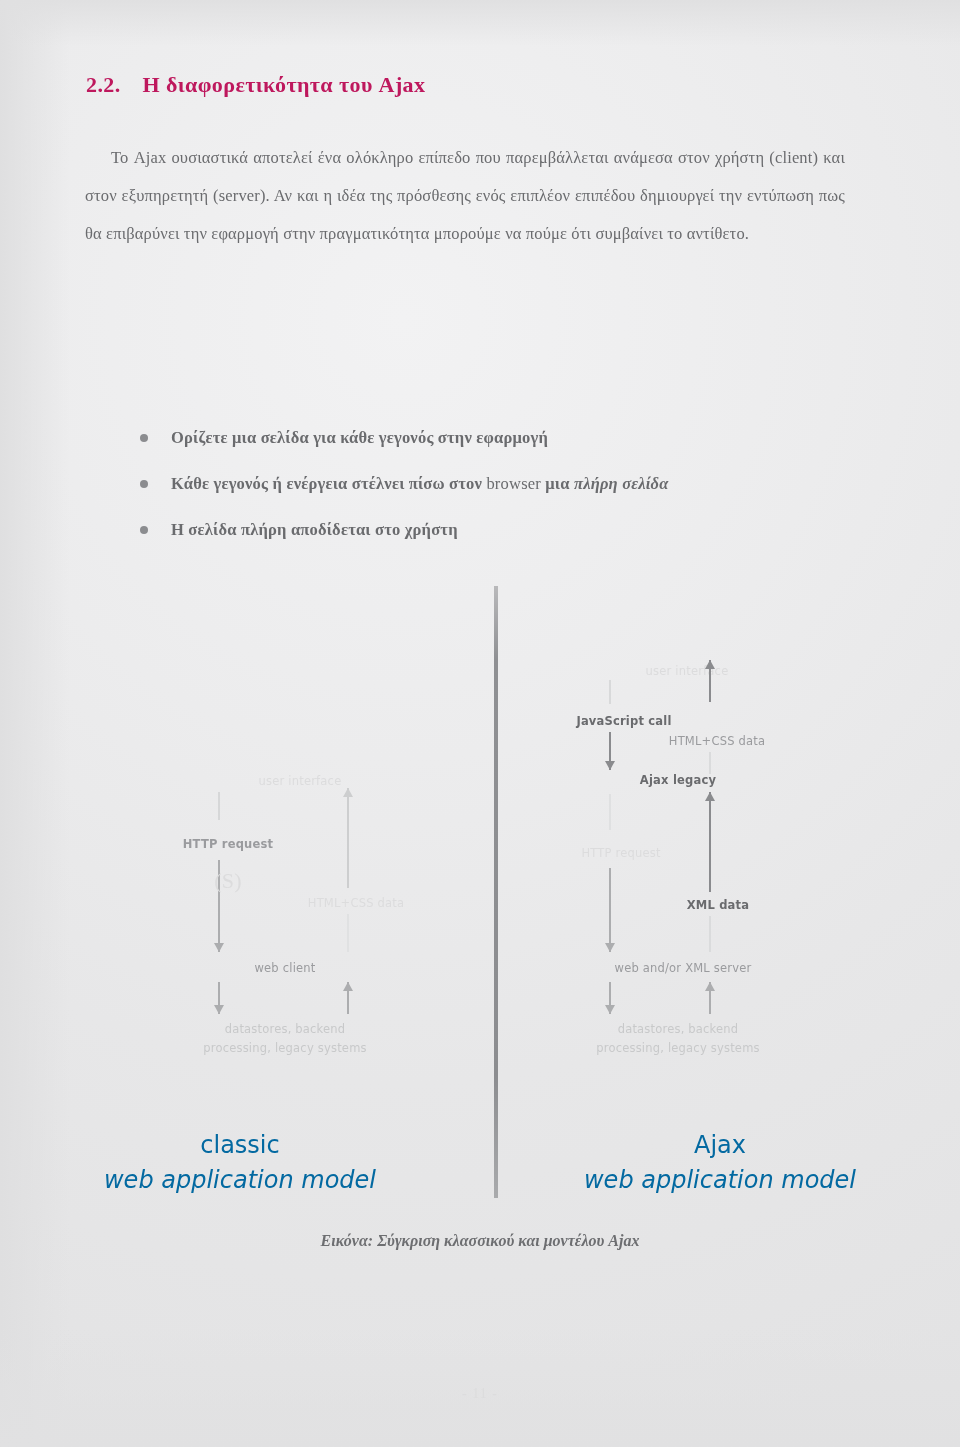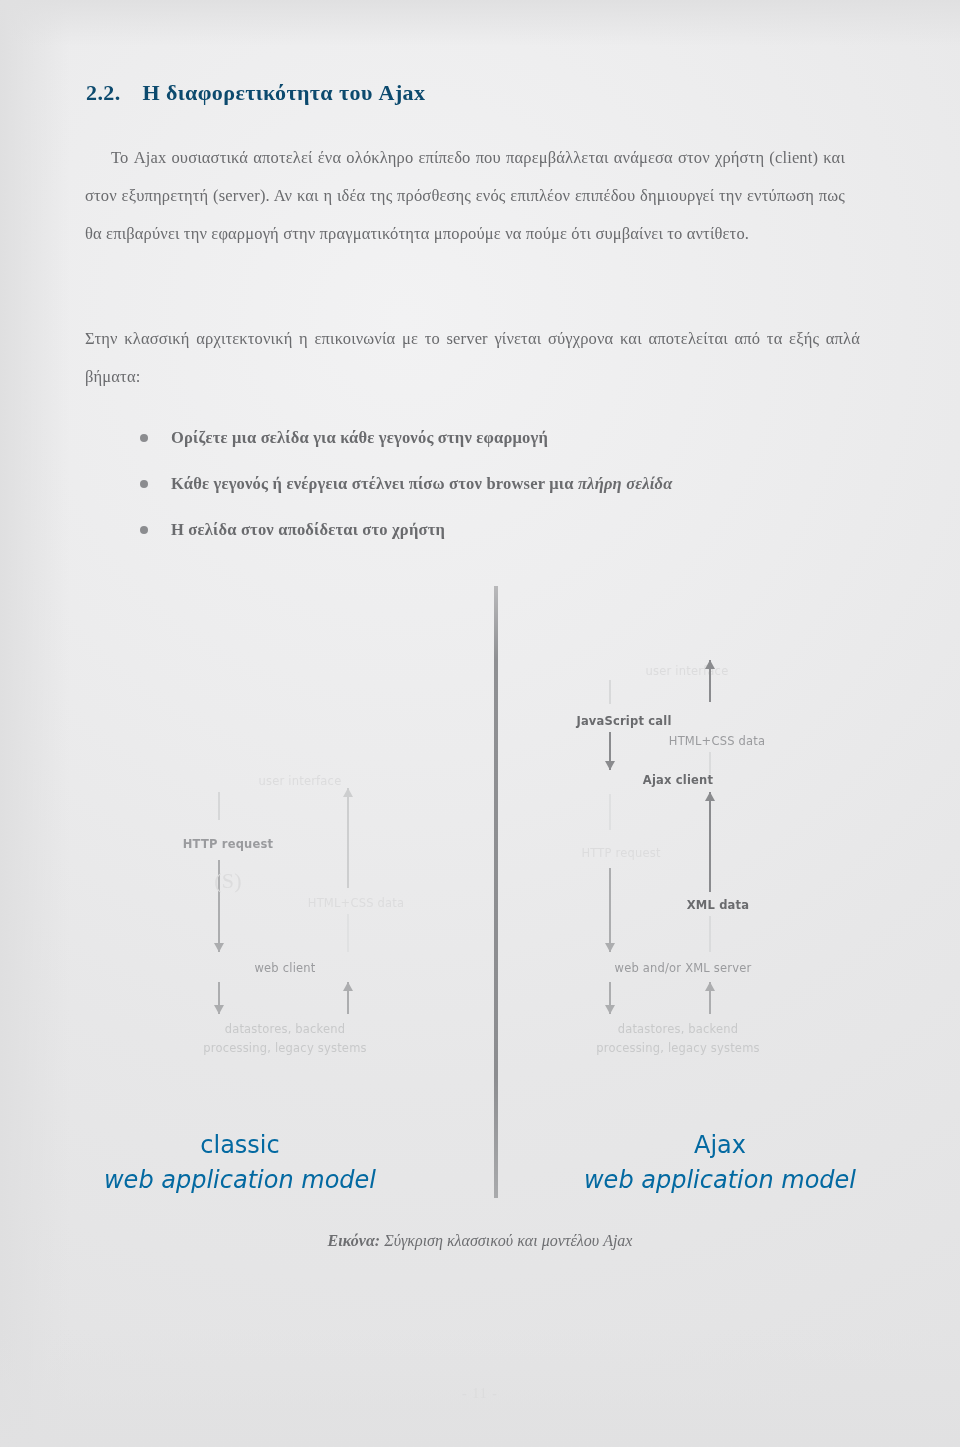--- a/index.html
+++ b/index.html
@@ -44,24 +44,23 @@
     inset: 0;
   }
 
   
   .section-heading {
     position: absolute;
     left: 86px;
     top: 72px;
     font-size: 22px;
     font-weight: bold;
-    color: #0c4a6e;
+    color: #be185d;
     letter-spacing: 0.4px;
     white-space: nowrap;
-    margin-top: 8px;
   }
   .section-heading .num {
     display: inline-block;
     margin-right: 22px;
   }
 
   
   .para {
     position: absolute;
     font-size: 16.5px;
@@ -108,21 +107,21 @@
     top: 6px;
     width: 8px;
     height: 8px;
     border-radius: 50%;
     background: #8b8c8f;
   }
   .bullet-item .emph {
     font-style: italic;
   }
   .bullet-item .plain {
-    font-weight: bold;
+    font-weight: normal;
     text-align: center;
   }
 
   
   .figure {
     position: absolute;
     left: 0;
     top: 580px;
     width: 960px;
     height: 660px;
@@ -223,20 +222,21 @@
     font-size: 16px;
     color: #6d6e71;
     font-family: "Liberation Serif", serif;
   }
   .figure-caption .lead {
     font-weight: bold;
     font-style: italic;
   }
   .figure-caption .body {
     font-style: italic;
+    font-weight: bold;
   }
 
   
   .page-number {
     position: absolute;
     left: 0;
     right: 0;
     top: 1386px;
     text-align: center;
     font-size: 14px;
@@ -253,34 +253,33 @@
 <div class="page-shade-top"></div>
 <div class="page-shade-bottom"></div>
 
 <div class="content">
 
   <div class="section-heading">
     <span class="num">2.2.</span><span>Η διαφορετικότητα του Ajax</span>
   </div>
 
   <div class="para para-1">Το Ajax ουσιαστικά αποτελεί ένα ολόκληρο επίπεδο που παρεμβάλλεται ανάμεσα στον χρήστη (client) και στον εξυπηρετητή (server). Αν και η ιδέα της πρόσθεσης ενός επιπλέον επιπέδου δημιουργεί την εντύπωση πως θα επιβαρύνει την εφαρμογή στην πραγματικότητα μπορούμε να πούμε ότι συμβαίνει το αντίθετο.</div>
-  <div class="para para-2">Στην κλασσική αρχιτεκτονική η επικοινωνία με το server γίνεται σύγχρονα και αποτελείται από τα εξής απλά βήματα:</div>
 
   <ul class="bullet-list">
     <li class="bullet-item">
       <span class="bullet-dot"></span>
       <span>Ορίζετε μια σελίδα για κάθε γεγονός στην εφαρμογή</span>
     </li>
     <li class="bullet-item">
       <span class="bullet-dot"></span>
       <span>Κάθε γεγονός ή ενέργεια στέλνει πίσω στον </span><span class="plain">browser</span><span> μια </span><span class="emph">πλήρη σελίδα</span>
     </li>
     <li class="bullet-item">
       <span class="bullet-dot"></span>
-      <span>Η σελίδα στον αποδίδεται στο χρήστη</span>
+      <span>Η σελίδα πλήρη αποδίδεται στο χρήστη</span>
     </li>
   </ul>
 
   <div class="figure">
 
     <div class="figure-divider"></div>
 
     <div class="panel panel-left">
 
       <div class="dlabel t-ghost" style="left:300px; top:194px;">user interface</div>
@@ -331,21 +330,21 @@
           <div class="head"></div>
       </div>
 
       <div class="arrow up a-strong" style="left:230px; top:80px; width:12px; height:42px;">
         <div class="stem"></div>
           <div class="head"></div>
       </div>
       <div class="dlabel t-mid" style="left:237px; top:154px;">HTML+CSS data</div>
       <div class="tie" style="left:230px; top:172px; height:22px; background:#dadbdc;"></div>
 
-      <div class="dlabel t-strong bold" style="left:198px; top:193px;">Ajax client</div>
+      <div class="dlabel t-strong bold" style="left:198px; top:193px;">Ajax legacy</div>
 
       <div class="tie" style="left:130px; top:214px; height:36px; background:#dfe0e1;"></div>
       <div class="dlabel t-ghost" style="left:141px; top:266px;">HTTP request</div>
       <div class="arrow down a-mid" style="left:130px; top:288px; width:12px; height:84px;">
         <div class="stem"></div>
           <div class="head"></div>
       </div>
 
       <div class="arrow up a-strong" style="left:230px; top:212px; width:12px; height:100px;">
         <div class="stem"></div>

